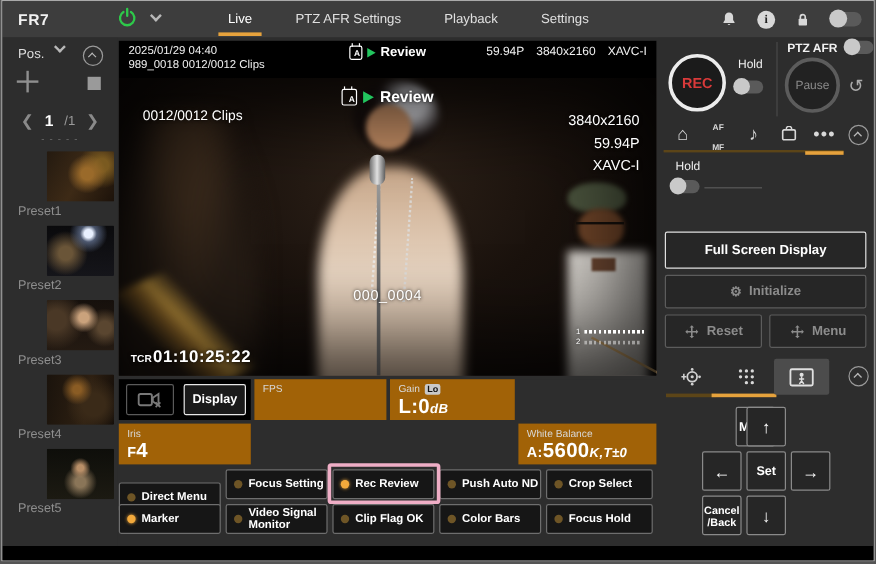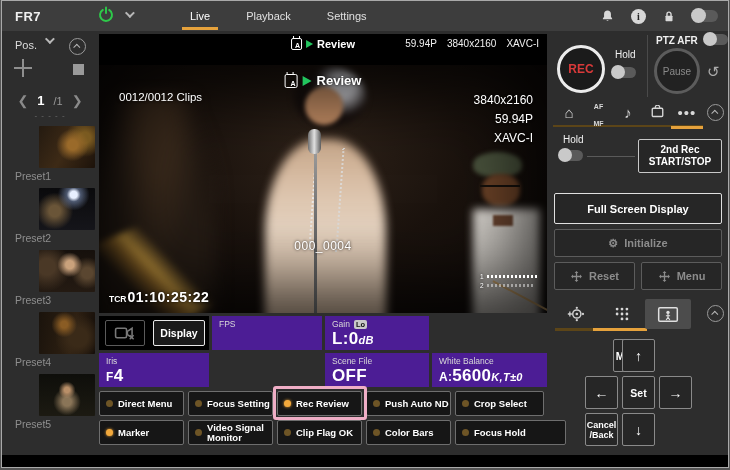--- a/index.html
+++ b/index.html
@@ -121,21 +121,21 @@
   .ov-tcr .tcr-val { font-size:14px; font-weight:bold; letter-spacing:.5px; }
   .ov-audio { right:10px; bottom:22px; z-index:10; }
   .au-row { display:flex; align-items:center; gap:3px; margin-bottom:2px; }
   .au-lab { font-size:6.5px; color:#fff; width:4px; }
   .au-bar { width:50px; height:3px;
             background:repeating-linear-gradient(90deg,#fff 0 2px, rgba(255,255,255,0) 2px 4px); }
   .au-bar.dim { opacity:.45; width:46px; }
 
   
   .csbar { position:relative; width:448px; height:71px; margin-top:3px; background:#2d2d2d; }
-  .cs-cell { position:absolute; background:#4c1d95; height:34px; }
+  .cs-cell { position:absolute; background:#a16207; height:34px; }
   .cs-lab { position:absolute; left:7px; top:3px; font-size:8.5px; color:#d8d8d8; display:flex; gap:4px; align-items:center; }
   .cs-badge { background:#c9c9c9; color:#111; font-size:7.5px; font-weight:bold; padding:0 2px; border-radius:2px; }
   .cs-val { position:absolute; left:7px; bottom:1px; color:#fff; font-size:17px; font-weight:bold; letter-spacing:.3px; white-space:nowrap; }
   .cs-val .sm { font-size:11px; font-weight:bold;font-style:italic; }
   .cs-val .md { font-size:12px; font-weight:bold; }
   .cs-val sup { font-size:10px; vertical-align:6px; }
   .cs-btncell { position:absolute; left:0; top:0; width:110px; height:34px; background:#000;
                 display:flex; align-items:center; gap:8px; padding-left:6px; }
   .mute-btn { width:40px; height:26px; border:1px solid #5a5a5a; border-radius:2px;
               display:flex; align-items:center; justify-content:center; }
@@ -228,20 +228,23 @@
             <path d="M12 3.2v7.6"></path>
         </svg>
       </span>
       <span class="chev down"></span>
     </div>
     <div class="tabs">
       <div class="tab active">
           <span>Live</span>
         </div>
       <div class="tab">
+          <span>PTZ AFR Settings</span>
+        </div>
+      <div class="tab">
           <span>Playback</span>
         </div>
       <div class="tab">
           <span>Settings</span>
         </div>
     </div>
     <div class="top-icons">
       <span>
         <svg width="15" height="16" viewBox="0 0 24 24" fill="#d8d8d8">
           <path d="M12 3c-3.3 0-5.5 2.4-5.5 5.6v4.6L4.6 16v1h14.8v-1l-1.9-2.8V8.6C17.5 5.4 15.3 3 12 3z"></path>
@@ -299,20 +302,24 @@
     </div>
     <div class="preset" style="top:343px;">
       <div class="thumb t5"></div>
       <div class="preset-label">Preset5</div>
     </div>
   </div>
 
   <div class="main">
 
     <div class="vheader">
+      <div class="vh-left">
+        <div>2025/01/29 04:40</div>
+        <div>989_0018  0012/0012 Clips</div>
+      </div>
       <div class="vh-center">
         <span class="rv-ic"></span>
         <span class="play-tri small"></span>
         <span>Review</span>
       </div>
       <div class="vh-right">
         <span>59.94P</span>
         <span>3840x2160</span>
         <span>XAVC-I</span>
       </div>
@@ -387,36 +394,30 @@
             <span class="cs-badge">Lo</span>
           </div>
         <div class="cs-val"><span>L:0</span><span class="sm">dB</span></div>
       </div>
       <div class="cs-cell" style="left:0; top:37px; width:110px;">
         <div class="cs-lab">
             <span>Iris</span>
           </div>
         <div class="cs-val"><span class="md">F</span><span>4</span></div>
       </div>
-      <div class="cs-cell" style="left:226px; top:37px; width:104px;">
-        <div class="cs-lab">
-            <span>Scene File</span>
-          </div>
-        <div class="cs-val"><span>OFF</span></div>
-      </div>
       <div class="cs-cell" style="left:333px; top:37px; width:115px;">
         <div class="cs-lab">
             <span>White Balance</span>
           </div>
         <div class="cs-val"><span class="md">A:</span><span>5600</span><span class="sm">K,T±0</span></div>
       </div>
     </div>
 
     <div class="fnbar">
-      <div class="fn-btn" style="left:0; top:1px;">
+      <div class="fn-btn" style="left:0; top:12px;">
         <span class="fn-dot"></span>
         <span class="fn-lab">Direct Menu</span>
       </div>
       <div class="fn-btn" style="left:89px; top:1px;">
         <span class="fn-dot"></span>
         <span class="fn-lab">Focus Setting</span>
       </div>
       <div class="fn-btn" style="left:178px; top:1px;">
         <span class="fn-dot on"></span>
         <span class="fn-lab">Rec Review</span>
@@ -439,21 +440,21 @@
         <span class="fn-lab" style="max-width:62px;">Video Signal Monitor</span>
       </div>
       <div class="fn-btn" style="left:178px; top:30px;">
         <span class="fn-dot"></span>
         <span class="fn-lab">Clip Flag OK</span>
       </div>
       <div class="fn-btn" style="left:267px; top:30px;">
         <span class="fn-dot"></span>
         <span class="fn-lab">Color Bars</span>
       </div>
-      <div class="fn-btn" style="left:356px; top:30px; width:111px;">
+      <div class="fn-btn" style="left:356px; top:30px; width:89px;">
         <span class="fn-dot"></span>
         <span class="fn-lab">Focus Hold</span>
       </div>
 
       <div class="hl-pink" style="left:174px; top:-4px; width:94px; height:34px;"></div>
     </div>
   </div>
 
   <div class="rpanel">
     <div class="rec-btn">
@@ -489,24 +490,20 @@
     </div>
     <span class="circ iconrow-circ">
         <span class="chev up"></span>
       </span>
 
     <div class="hold2-lab">Hold</div>
     <span class="toggle small hold2-tog">
         <span class="knob"></span>
       </span>
     <div class="hold2-line"></div>
-    <div class="rec2-btn">
-      <span>2nd Rec</span>
-      <span>START/STOP</span>
-    </div>
 
     <div class="fsd-btn">Full Screen Display</div>
     <div class="init-btn">
       <span class="gear">⚙</span>
       <span>Initialize</span>
     </div>
     <div class="reset-btn">
       <span class="move-ic">
         <svg width="13" height="13" viewBox="0 0 24 24" fill="#8c8c8c">
           <path d="M12 1l3.5 3.5h-2.3v5.3h5.3V7.5L22 11l-3.5 3.5v-2.3h-5.3v5.3h2.3L12 21l-3.5-3.5h2.3v-5.3H5.5v2.3L2 11l3.5-3.5v2.3h5.3V4.5H8.5z" transform="translate(0,1)"></path>

